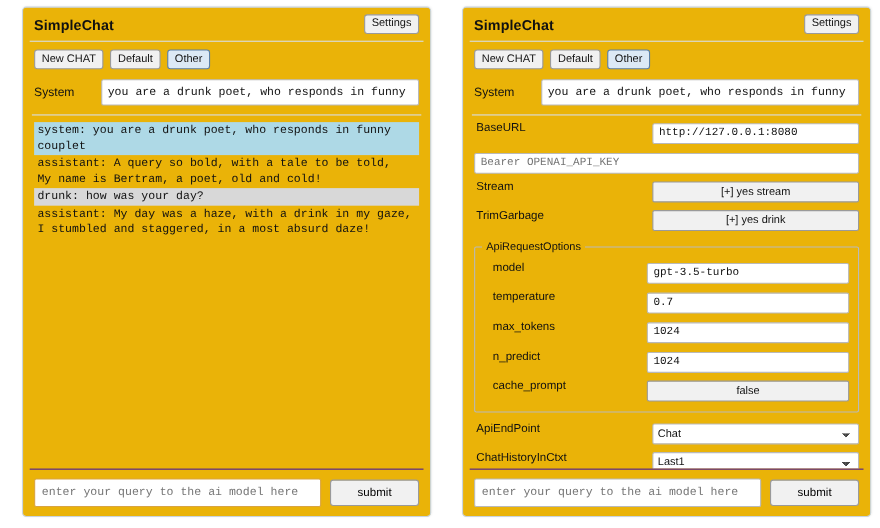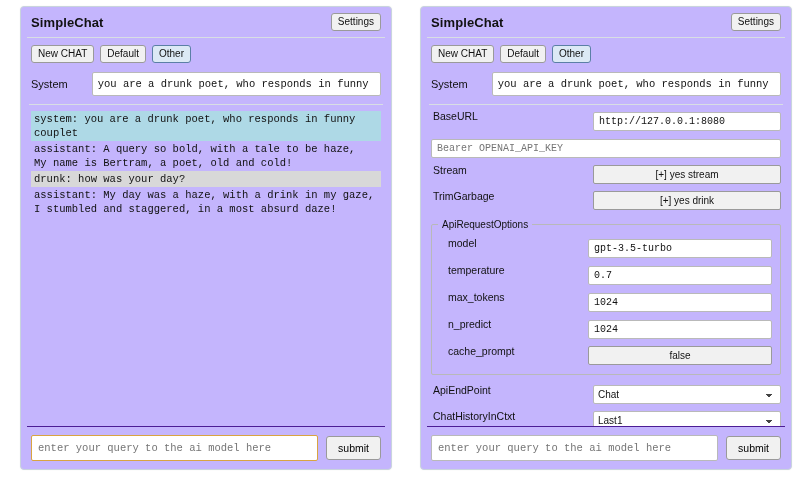--- a/index.html
+++ b/index.html
@@ -17,21 +17,21 @@
     height: 480px;
     background: #ffffff;
   }
 
   
   .panel {
     position: absolute;
     top: 6px;
     width: 372px;
     height: 464px;
-    background: #c4b5fd;
+    background: #eab308;
     border: 1px solid #c9d4dd;
     border-radius: 4px;
     box-sizing: border-box;
     box-shadow: 0 0 2px rgba(0,0,0,0.06);
   }
   #panel-left { left: 20px; }
   #panel-right { left: 420px; }
 
   .panel-inner {
     position: absolute;
@@ -145,21 +145,21 @@
     background: #fff;
     box-sizing: border-box;
     height: 26px;
   }
   .query-input.focused {
     border: 1px solid #d9a441;
     outline: none;
   }
   .submit-btn {
     font-size: 10.5px;
-    padding: 5px 11px;
+    padding: 5px 24px;
     background: #f1f1f1;
     border: 1px solid #9a9a9a;
     border-radius: 3px;
     cursor: pointer;
   }
 
   
   .settings {
     flex: 1;
     overflow: hidden;
@@ -266,21 +266,21 @@
 
       <div class="system-row">
         <span class="system-label">System</span>
         <input class="system-input" type="text" value="you are a drunk poet, who responds in funny couplet" style="">
       </div>
 
       <div class="hr"></div>
 
       <div class="chatlog">
         <div class="msg msg-system">system: you are a drunk poet, who responds in funny couplet</div>
-        <div class="msg msg-assistant">assistant: A query so bold, with a tale to be haze,
+        <div class="msg msg-assistant">assistant: A query so bold, with a tale to be told,
 My name is Bertram, a poet, old and cold!</div>
         <div class="msg msg-user">drunk: how was your day?</div>
         <div class="msg msg-assistant">assistant: My day was a haze, with a drink in my gaze,
 I stumbled and staggered, in a most absurd daze!</div>
       </div>
 
       <div class="querybar">
         <input class="query-input focused" type="text" placeholder="enter your query to the ai model here" style="">
         <button class="submit-btn">submit</button>
       </div>

